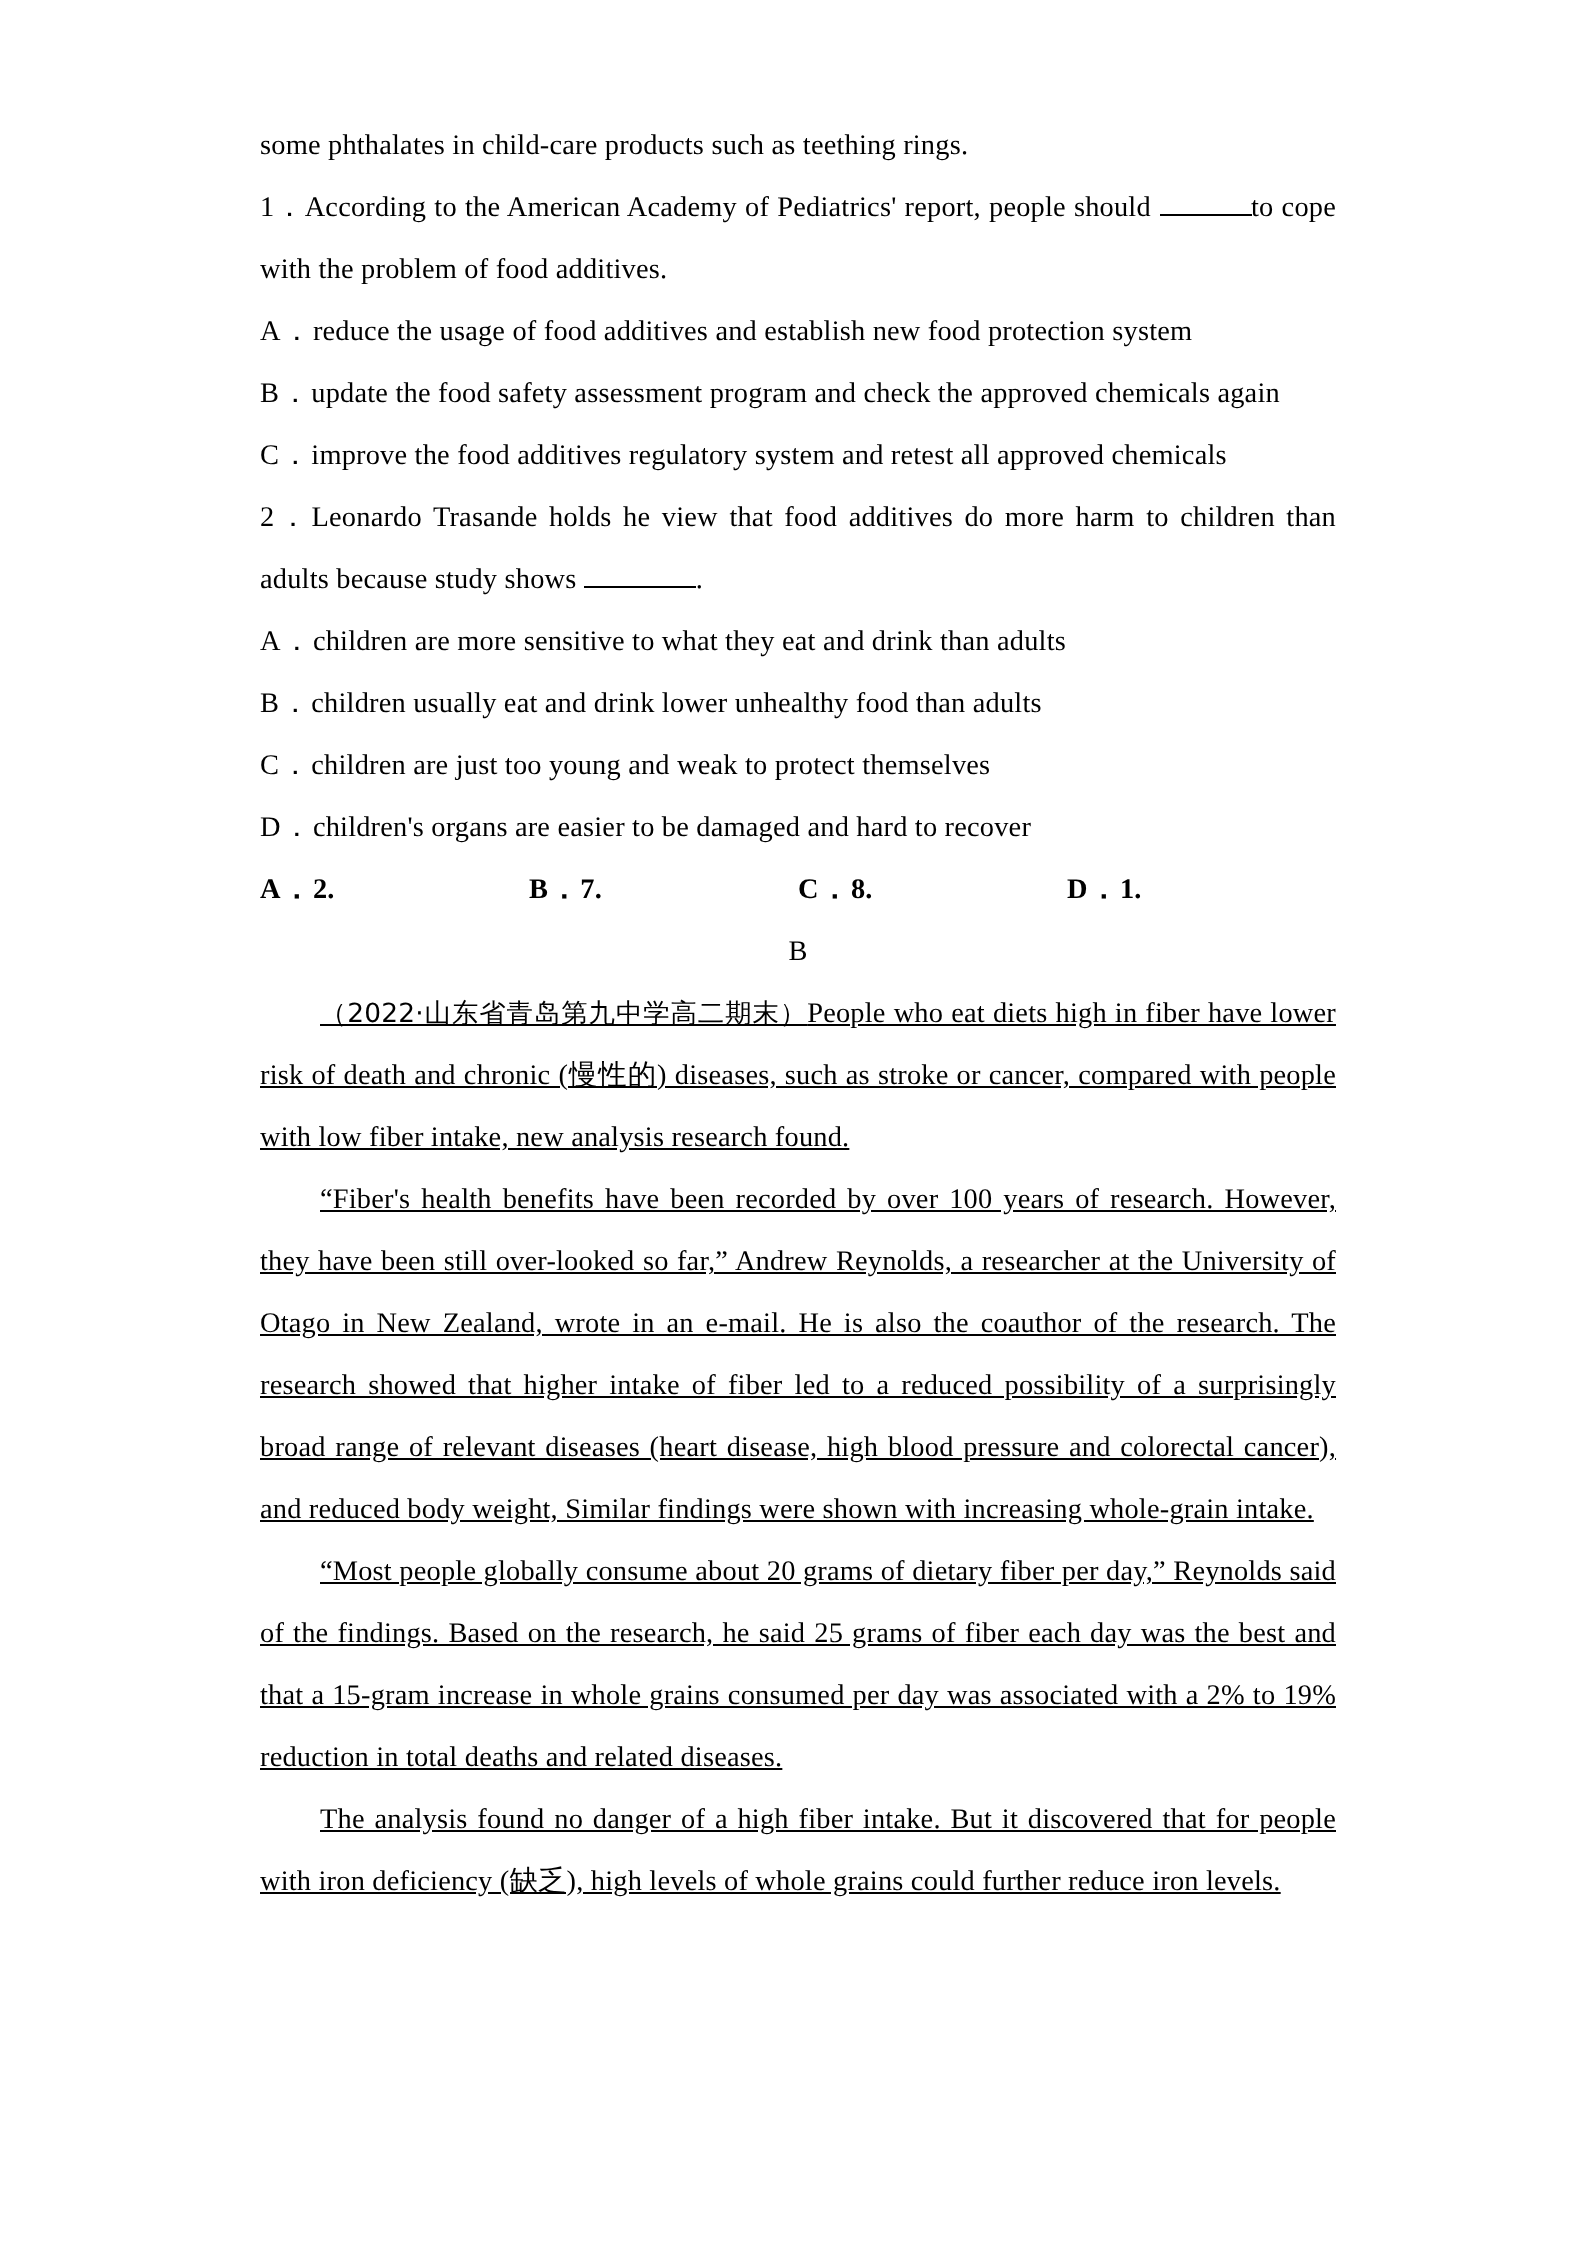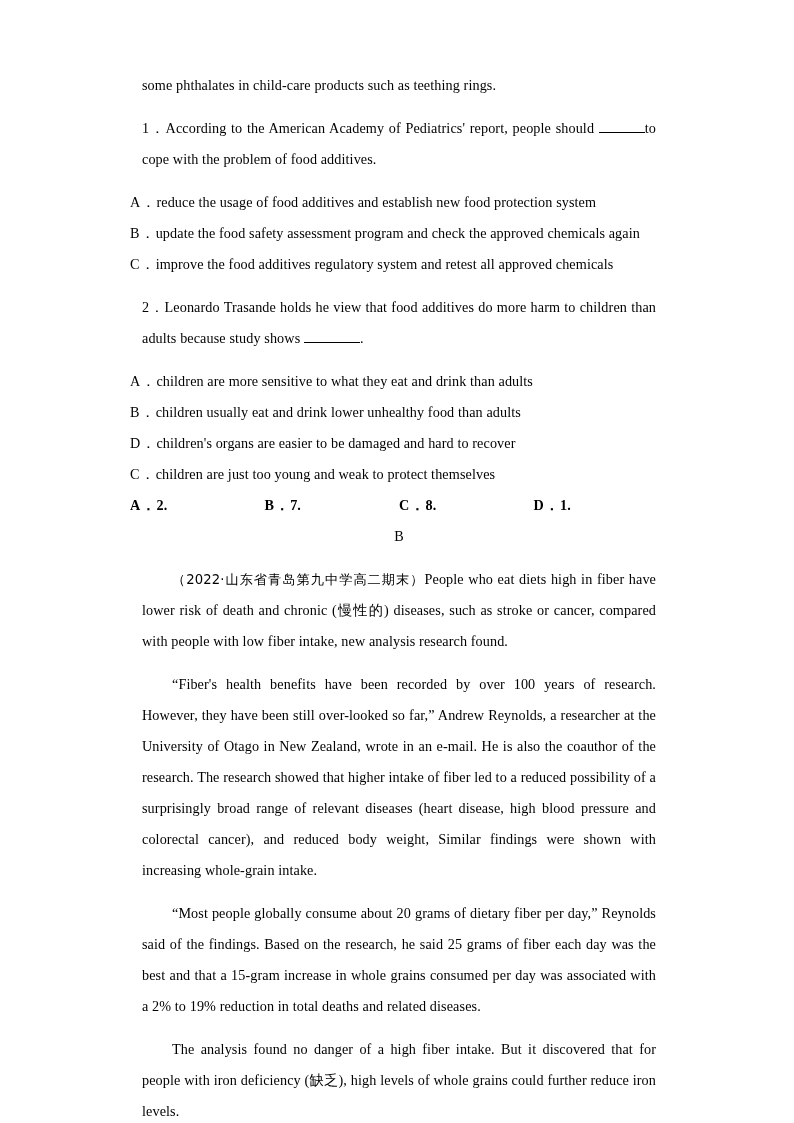--- a/index.html
+++ b/index.html
@@ -29,24 +29,25 @@
     top: 58px;
     width: 538px;
   }
   .para {
     font-size: 14.2px;
     line-height: 31px;
     letter-spacing: 0.1px;
     text-align: justify;
     text-justify: inter-word;
     font-family: "Liberation Serif", "DejaVu Serif", serif;
-    margin: 12px;
+    margin: 0;
   }
   .para-indent {
     text-indent: 30px;
+    text-decoration: underline;
   }
   .opt {
     font-size: 14.2px;
     line-height: 31px;
     letter-spacing: 0.1px;
     white-space: nowrap;
   }
   .opt-label {
     letter-spacing: 1px;
   }
@@ -90,22 +91,22 @@
     <div class="para"><span>1．</span><span>According to the American Academy of Pediatrics' report, people should </span><span class="blank blank-q1"></span><span>to cope with the problem of food additives.</span></div>
 
     <div class="opt"><span class="opt-label">A．</span><span>reduce the usage of food additives and establish new food protection system</span></div>
     <div class="opt"><span class="opt-label">B．</span><span>update the food safety assessment program and check the approved chemicals again</span></div>
     <div class="opt"><span class="opt-label">C．</span><span>improve the food additives regulatory system and retest all approved chemicals</span></div>
 
     <div class="para"><span>2．</span><span>Leonardo Trasande holds he view that food additives do more harm to children than adults because study shows </span><span class="blank blank-q2"></span><span>.</span></div>
 
     <div class="opt"><span class="opt-label">A．</span><span>children are more sensitive to what they eat and drink than adults</span></div>
     <div class="opt"><span class="opt-label">B．</span><span>children usually eat and drink lower unhealthy food than adults</span></div>
+    <div class="opt"><span class="opt-label">C．</span><span>children are just too young and weak to protect themselves</span></div>
     <div class="opt"><span class="opt-label">D．</span><span>children's organs are easier to be damaged and hard to recover</span></div>
-    <div class="opt"><span class="opt-label">C．</span><span>children are just too young and weak to protect themselves</span></div>
 
 
     <div class="mc-row">
       <div class="mc-cell"><span class="opt-label">A．</span><span>2.</span></div>
       <div class="mc-cell"><span class="opt-label">B．</span><span>7.</span></div>
       <div class="mc-cell"><span class="opt-label">C．</span><span>8.</span></div>
       <div class="mc-cell"><span class="opt-label">D．</span><span>1.</span></div>
     </div>
 
     <div class="center-head">B</div>

